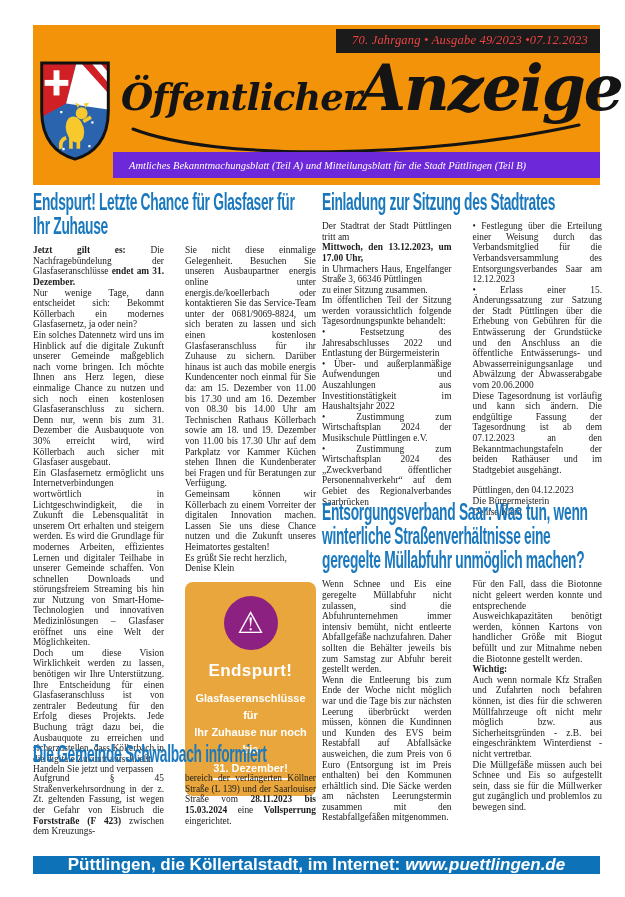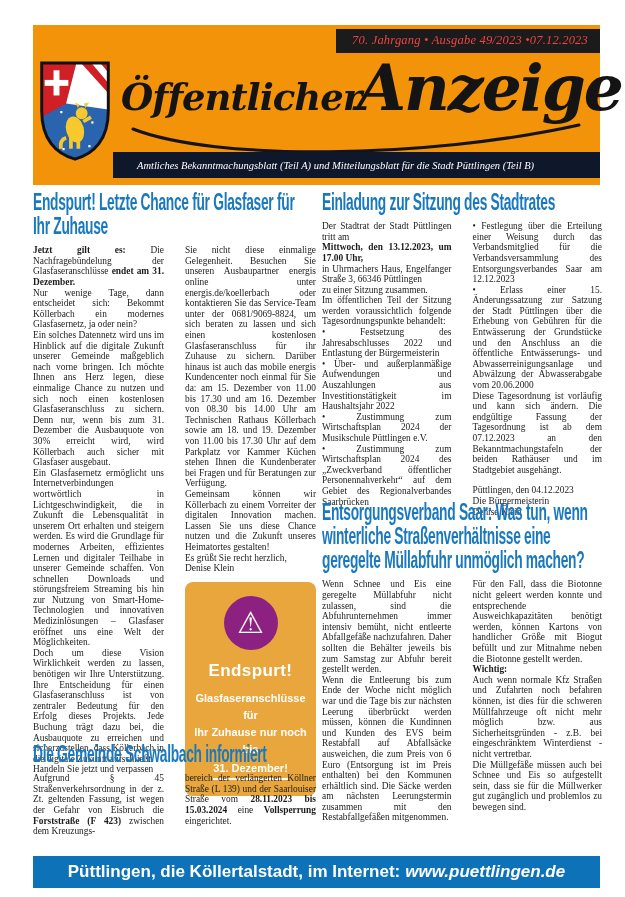--- a/index.html
+++ b/index.html
@@ -12,22 +12,22 @@
   .edition-bar { position:absolute; top:4px; right:0; background:#1b1b1b; color:#ef4444;
                  font-family:"Liberation Serif", serif; font-style:italic; font-size:12.5px;
                  padding:4px 12px 5px 16px; letter-spacing:.2px; }
   .coat { position:absolute; left:5px; top:30px; width:74px; height:112px; }
   .mast-title { position:absolute; left:88px; top:26px; width:472px; height:86px;
                 display:flex; align-items:baseline; justify-content:space-between;
                 font-family:"DejaVu Serif", serif; font-style:italic; font-weight:bold; color:#141414; }
   .mast-title .t-small { font-size:37px; letter-spacing:-1px; margin-right:-4px; }
   .mast-title .t-large { font-size:63px; letter-spacing:-2px; }
   .swoosh { position:absolute; left:92px; top:96px; width:462px; height:42px; }
-  .subtitle-bar { position:absolute; left:80px; right:0; bottom:7px; height:26px; background:#0f172a;
-                  color:#fff; display:flex; align-items:center; padding-left:24px;
+  .subtitle-bar { position:absolute; left:80px; right:0; bottom:7px; height:26px; background:#6d28d9;
+                  color:#fff; display:flex; align-items:center; padding-left:16px;
                   font-family:"Liberation Serif", serif; font-style:italic; font-size:10.5px; }
 
   
   .article { position:absolute; }
   #art-glasfaser  { left:33px;  top:190px; width:283px; }
   #art-stadtrat   { left:322px; top:190px; width:280px; }
   #art-evs        { left:322px; top:500px; width:280px; }
   #art-schwalbach { left:33px;  top:742px; width:283px; }
 
   .article-title { color:#1A79BE; font-family:"Liberation Sans", sans-serif; font-weight:bold;
@@ -48,21 +48,21 @@
            font-family:"Liberation Sans", sans-serif; }
   .promo-circle { width:54px; height:54px; border-radius:50%; background:#8D2181; margin:0 auto;
                   display:flex; align-items:center; justify-content:center; }
   .promo-circle .warn { color:#fff; font-size:30px; line-height:1; font-family:"DejaVu Sans", sans-serif; }
   .promo-head { color:#fff; font-weight:bold; font-size:17px; letter-spacing:.4px; margin:11px 0 9px 0; }
   .promo-line { color:#fff; font-size:11px; font-weight:bold; line-height:1.55; }
   .promo-highlight { display:inline-block; color:#fff; font-size:11px; font-weight:bold;
                      border-bottom:2px solid #fff; padding-bottom:1px; line-height:1.55; }
 
   
-  .footer-bar { position:absolute; left:33px; top:856px; width:567px; height:32px; background:#0E72B9;
+  .footer-bar { position:absolute; left:33px; top:856px; width:567px; height:18px; background:#0E72B9;
                 display:flex; align-items:center; justify-content:center;
                 font-family:"Liberation Sans", sans-serif; font-weight:bold; font-size:17px; color:#fff; }
   .footer-bar .url { font-style:italic; margin-left:5px; }
 </style>
 </head>
 <body>
 
 <div class="page">
 
   <header class="masthead">

